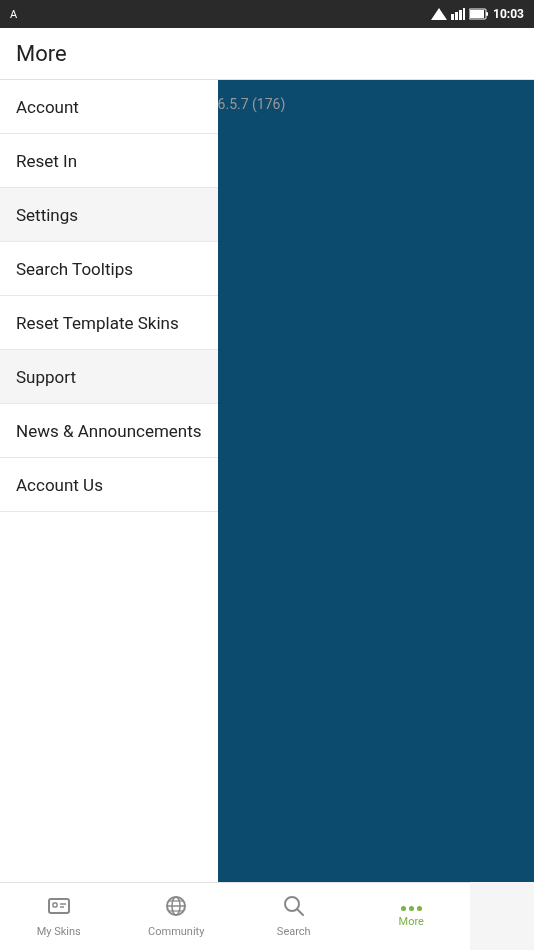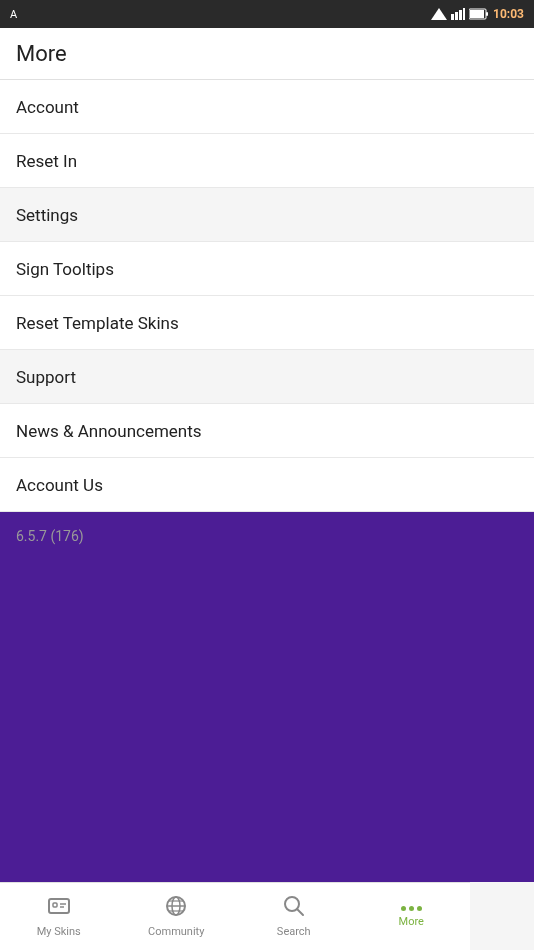--- a/index.html
+++ b/index.html
@@ -29,21 +29,21 @@
 
     .status-bar-left {
       display: flex;
       align-items: center;
     }
 
     .status-bar-right {
       display: flex;
       align-items: center;
       gap: 4px;
-      color: #fdba74;
+      color: #ffffff;
       font-size: 12px;
       font-weight: bold;
     }
 
     .status-icon {
       color: white;
       font-size: 11px;
     }
 
     
@@ -80,22 +80,22 @@
       font-weight: 400;
     }
 
     
     .menu-item.gray-bg {
       background: #f5f5f5;
     }
 
     
     .version-area {
-      background: #4c1d95;
-      padding: 14px 16px;
+      background: #0c4a6e;
+      padding: 14px 0;
       flex: 1;
     }
 
     .version-text {
       font-size: 14px;
       color: #999;
     }
 
     
     .bottom-nav {
@@ -139,21 +139,20 @@
     .dot {
       width: 5px;
       height: 5px;
       border-radius: 50%;
       background: #7cb342;
     }
 
     .content-area {
       height: calc(950px - 28px - 52px - 68px);
       display: flex;
-      flex-direction: column;
       overflow: hidden;
     }
 
     .menu-sections {
       background: white;
     }
   </style>
 </head>
 <body>
 
@@ -194,21 +193,21 @@
 
     <div class="menu-item">
       <span class="menu-item-text">Reset In</span>
     </div>
 
     <div class="menu-item gray-bg">
       <span class="menu-item-text">Settings</span>
     </div>
 
     <div class="menu-item">
-      <span class="menu-item-text">Sign Tooltips</span>
+      <span class="menu-item-text">Search Tooltips</span>
     </div>
 
     <div class="menu-item">
       <span class="menu-item-text">Reset Template Skins</span>
     </div>
 
 
     <div class="menu-item gray-bg">
       <span class="menu-item-text">Support</span>
     </div>

